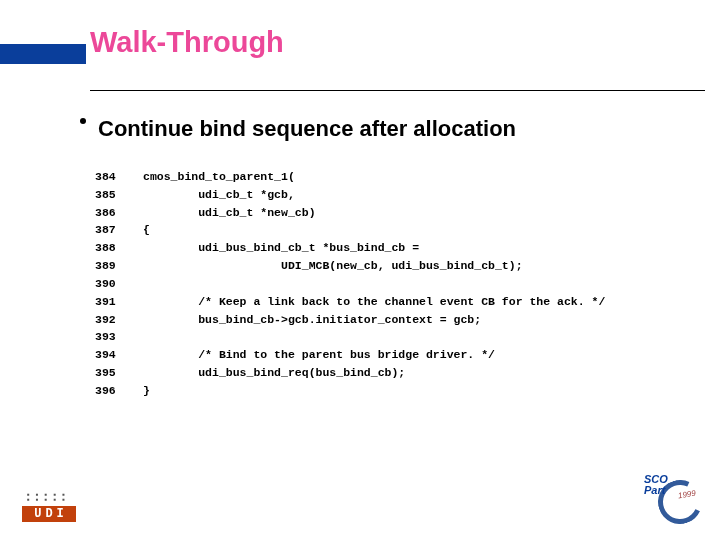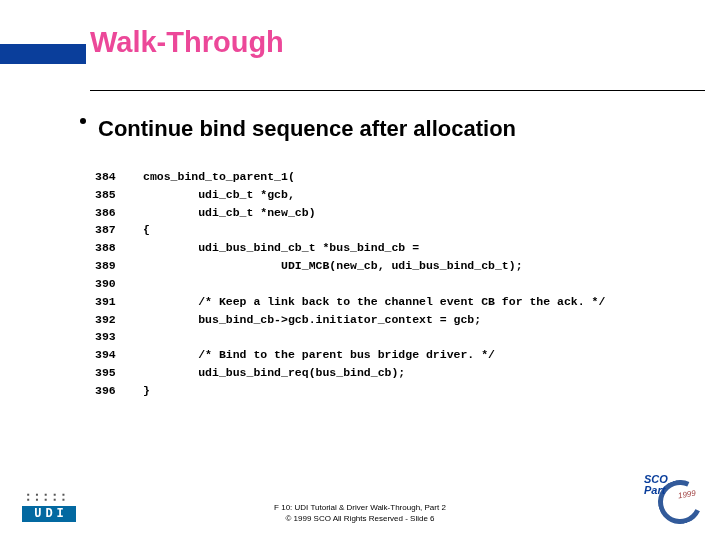--- a/index.html
+++ b/index.html
@@ -100,21 +100,21 @@
     letter-spacing: 6px;
     font-size: 8px;
     color: #555;
     line-height: 0.7;
   }
   .logo-left .udi {
     font-family: "Courier New", monospace;
     font-size: 12px;
     font-weight: bold;
     letter-spacing: 4px;
-    background: #0369a1;
+    background: #c2410c;
     color: #fff;
     padding: 1px 2px 1px 6px;
     margin-top: 3px;
   }
   .logo-right {
     position: absolute;
     right: 14px;
     bottom: 10px;
     width: 60px;
     height: 56px;
@@ -174,24 +174,20 @@
   <div class="bullet-text">Continue bind sequence after allocation</div>
 </div>
 
 <div class="code-block" id="code-block"><span class="code-line"><span class="ln">384</span><span>cmos_bind_to_parent_1(</span></span><span class="code-line"><span class="ln">385</span><span>        udi_cb_t *gcb,</span></span><span class="code-line"><span class="ln">386</span><span>        udi_cb_t *new_cb)</span></span><span class="code-line"><span class="ln">387</span><span>{</span></span><span class="code-line"><span class="ln">388</span><span>        udi_bus_bind_cb_t *bus_bind_cb =</span></span><span class="code-line"><span class="ln">389</span><span>                    UDI_MCB(new_cb, udi_bus_bind_cb_t);</span></span><span class="code-line"><span class="ln">390</span><span></span></span><span class="code-line"><span class="ln">391</span><span>        /* Keep a link back to the channel event CB for the ack. */</span></span><span class="code-line"><span class="ln">392</span><span>        bus_bind_cb-&gt;gcb.initiator_context = gcb;</span></span><span class="code-line"><span class="ln">393</span><span></span></span><span class="code-line"><span class="ln">394</span><span>        /* Bind to the parent bus bridge driver. */</span></span><span class="code-line"><span class="ln">395</span><span>        udi_bus_bind_req(bus_bind_cb);</span></span><span class="code-line"><span class="ln">396</span><span>}</span></span></div>
 
 <div class="footer">
   <div class="logo-left">
     <div class="dots">▪▪▪▪▪<br>▪▪▪▪▪</div>
     <div class="udi">UDI</div>
   </div>
-  <div class="footer-text">
-    <span>F 10: UDI Tutorial &amp; Driver Walk-Through, Part 2</span><br>
-    <span>© 1999 SCO  All Rights Reserved - Slide 6</span>
-  </div>
   <div class="logo-right">
     <div class="sco-ring"></div>
     <div class="sco-text">
       <span>SCO</span><br>
       <span>Part</span>
     </div>
     <div class="sco-year">1999</div>
   </div>
 </div>
 

